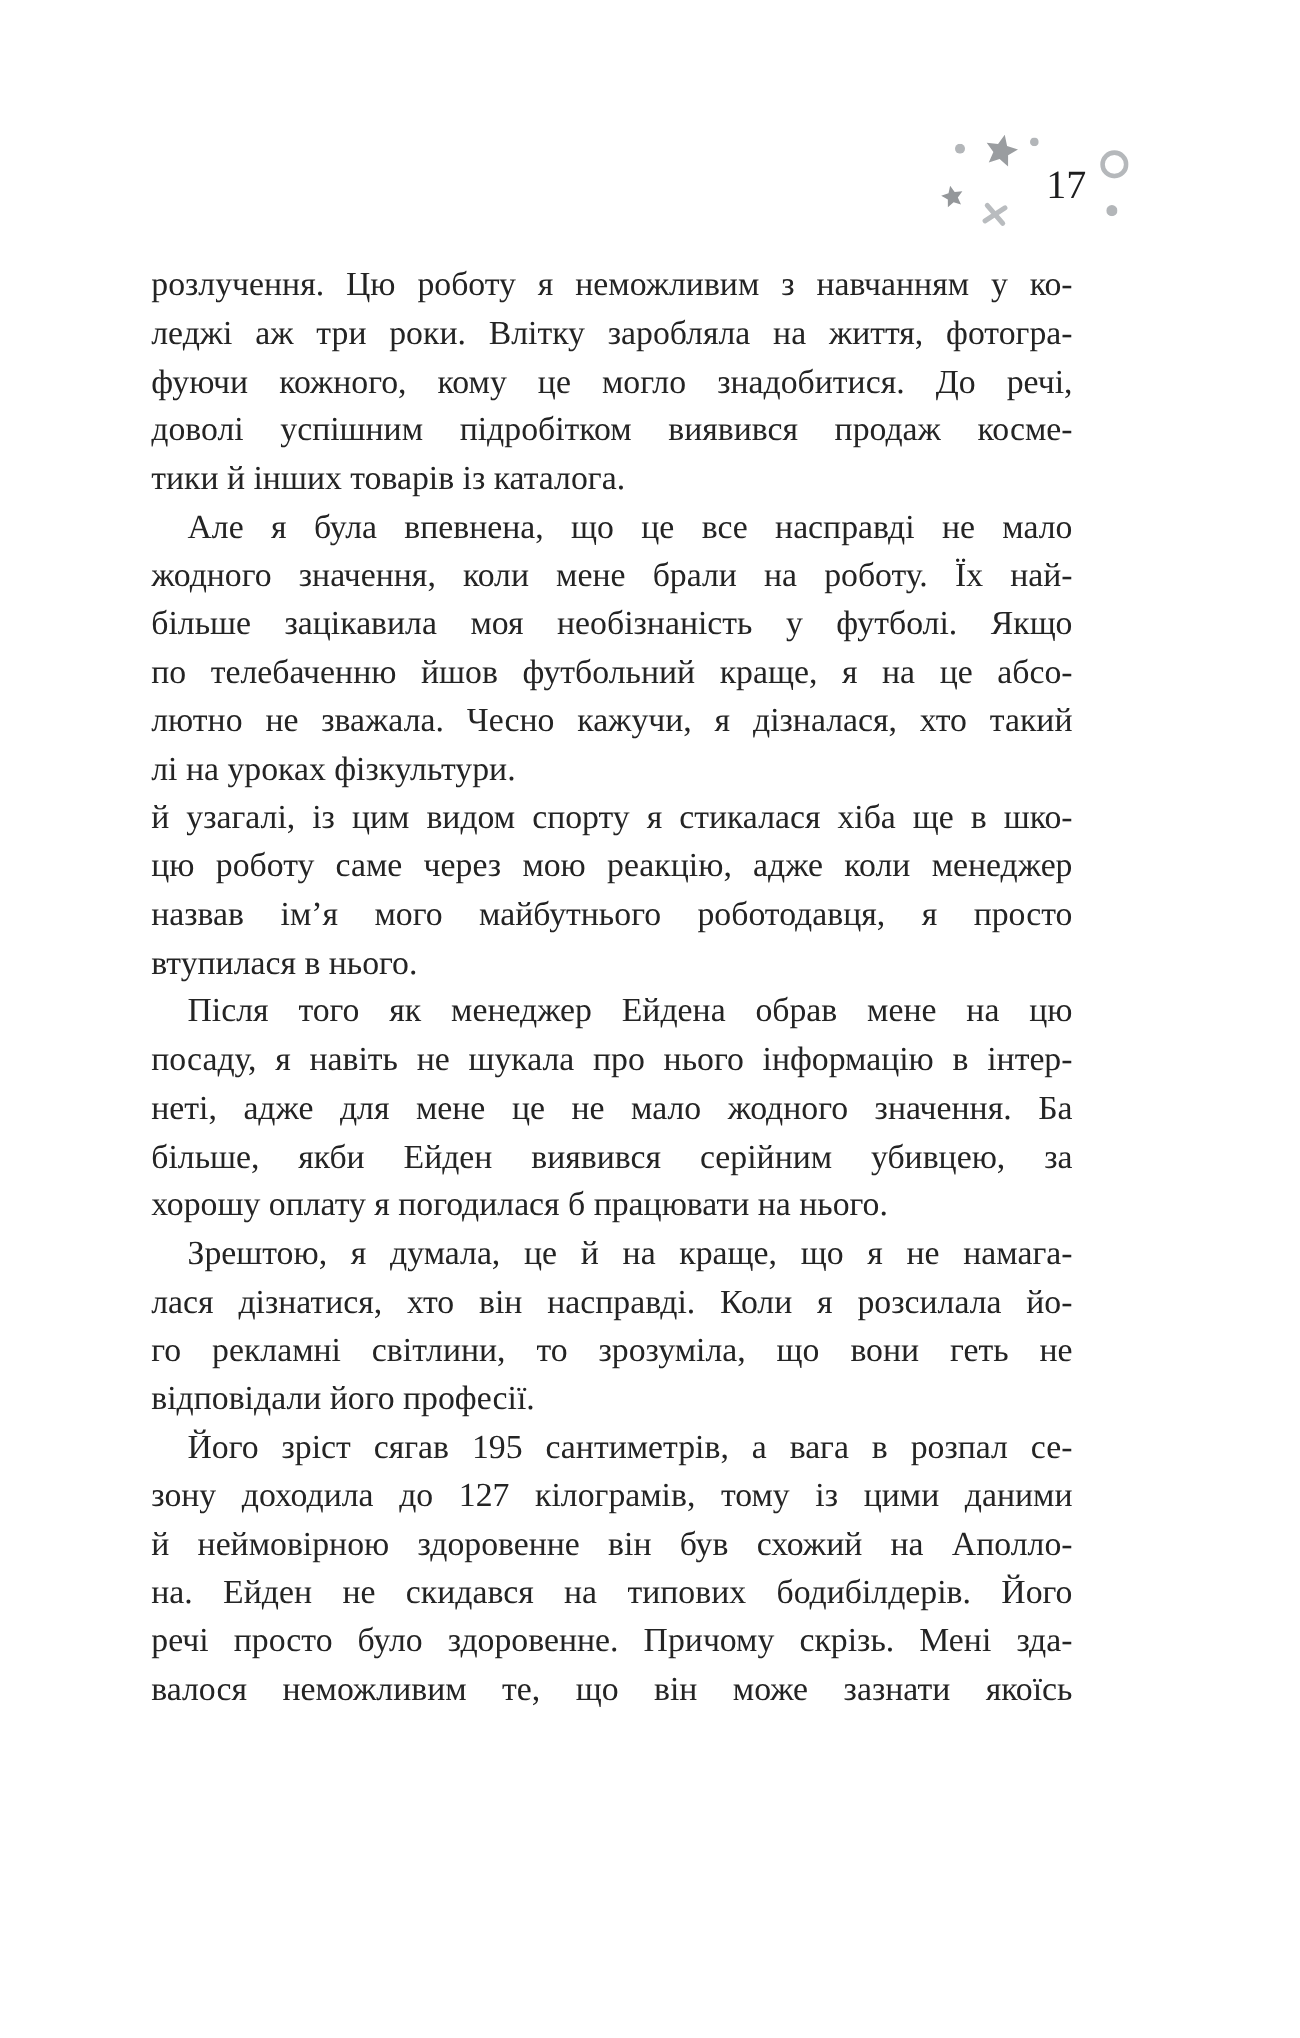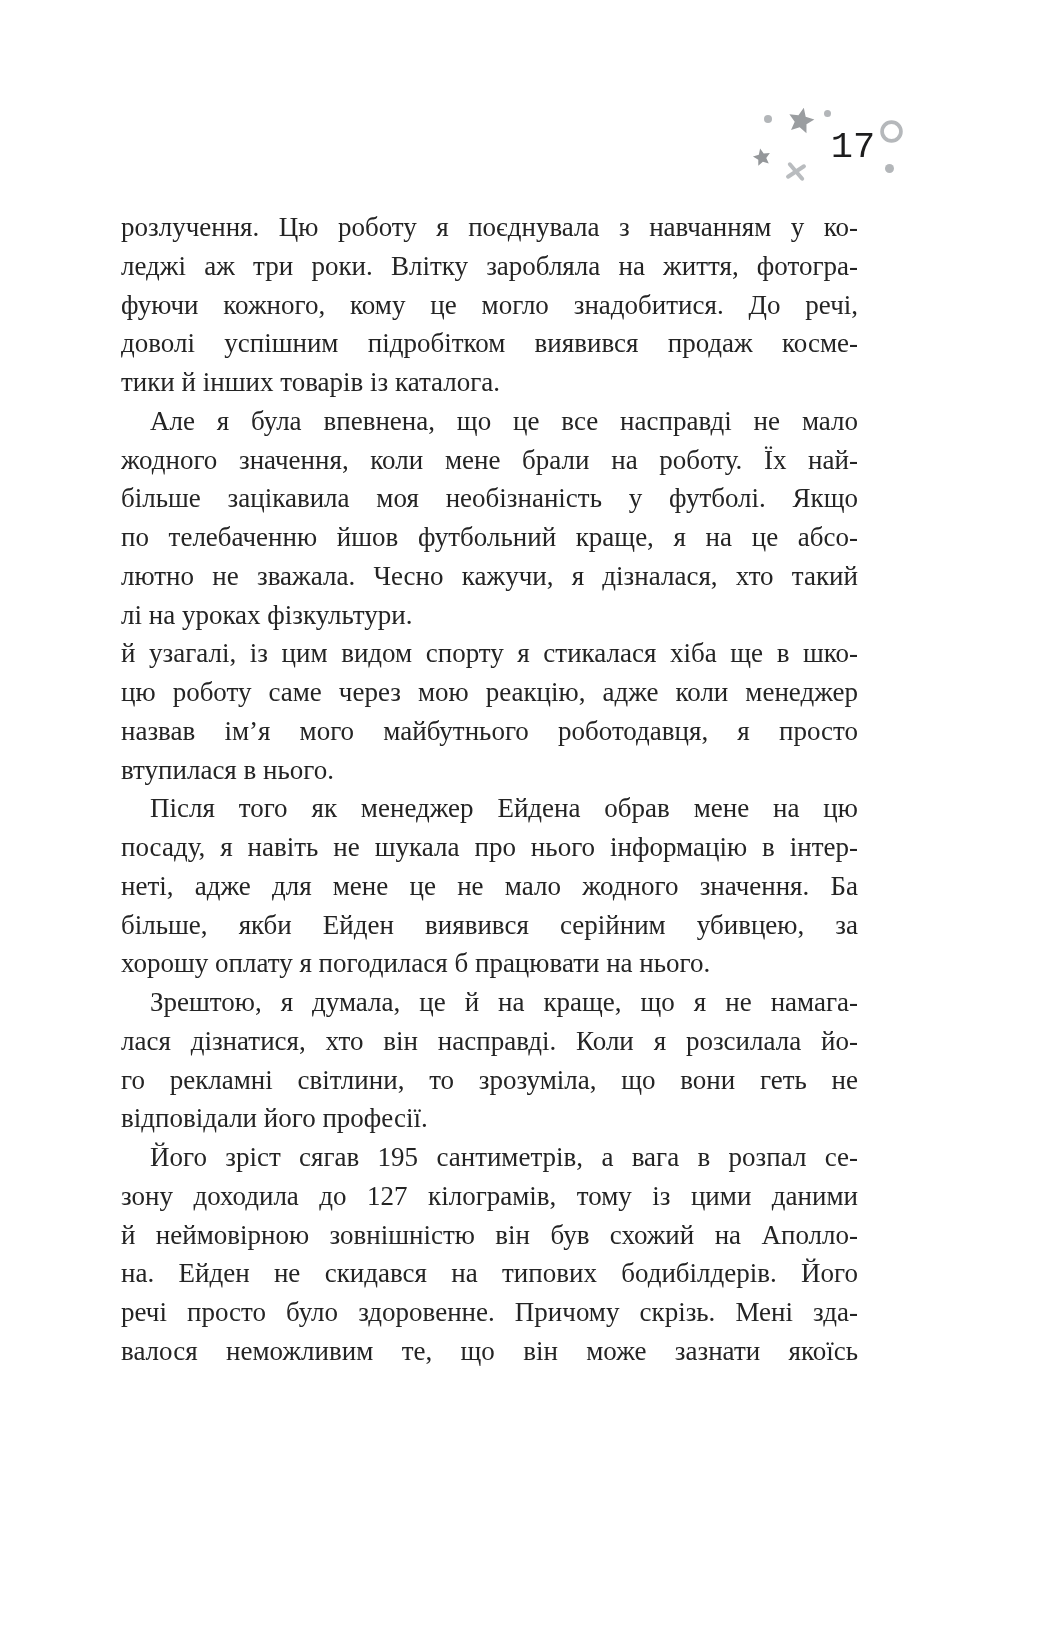--- a/index.html
+++ b/index.html
@@ -26,22 +26,22 @@
   .ring    { left: 880px; top: 120px; width: 23px; height: 23px; }
   .star-sm { left: 752px; top: 148px; width: 20px; height: 19px; transform: rotate(-12deg); }
   .x-mark  { left: 783px; top: 161px; width: 26px; height: 21px; transform: rotate(8deg); }
   .dot-3   { left: 885px; top: 164px; width:  9px; height:  9px; }
 
   .page-number {
     position: absolute;
     left: 823px; top: 130px;
     width: 60px;
     text-align: center;
-    font-family: Liberation Mono, monospace;
-    font-size: 37px;
+    font-family: Liberation Serif, serif;
+    font-size: 32px;
     line-height: 34px;
     color: var(--page-number, #1d1d1e);
   }
 
   
   .text-block {
     position: absolute;
     left: 121px;
     top: 208px;
     width: 737px;
@@ -88,21 +88,21 @@
       <line x1="16" y1="20" x2="84" y2="80" stroke="var(--cross-gray, #b9bcbf)" stroke-width="19" stroke-linecap="round"></line>
       <line x1="84" y1="20" x2="16" y2="80" stroke="var(--cross-gray, #b9bcbf)" stroke-width="19" stroke-linecap="round"></line>
     </svg>
     <svg class="dot-3" viewBox="0 0 10 10">
       <circle cx="5" cy="5" r="5" fill="var(--dot-gray, #b3b6b9)"></circle>
     </svg>
   </header>
 
   <main class="text-block" id="text-block">
       <div class="paragraph">
-        <div class="line">розлучення. Цю роботу я поєднувала з навчанням у ко-</div>
+        <div class="line">розлучення. Цю роботу я неможливим з навчанням у ко-</div>
         <div class="line">леджі аж три роки. Влітку заробляла на життя, фотогра-</div>
         <div class="line">фуючи кожного, кому це могло знадобитися. До речі,</div>
         <div class="line">доволі успішним підробітком виявився продаж косме-</div>
         <div class="line last">тики й інших товарів із каталога.</div>
       </div>
       <div class="paragraph">
         <div class="line indent">Але я була впевнена, що це все насправді не мало</div>
         <div class="line">жодного значення, коли мене брали на роботу. Їх най-</div>
         <div class="line">більше зацікавила моя необізнаність у футболі. Якщо</div>
         <div class="line">по телебаченню йшов футбольний краще, я на це абсо-</div>
@@ -124,20 +124,20 @@
       </div>
       <div class="paragraph">
         <div class="line indent">Зрештою, я думала, це й на краще, що я не намага-</div>
         <div class="line">лася дізнатися, хто він насправді. Коли я розсилала йо-</div>
         <div class="line">го рекламні світлини, то зрозуміла, що вони геть не</div>
         <div class="line last">відповідали його професії.</div>
       </div>
       <div class="paragraph">
         <div class="line indent">Його зріст сягав 195 сантиметрів, а вага в розпал се-</div>
         <div class="line">зону доходила до 127 кілограмів, тому із цими даними</div>
-        <div class="line">й неймовірною зовнішністю він був схожий на Аполло-</div>
+        <div class="line">й неймовірною здоровенне він був схожий на Аполло-</div>
         <div class="line">на. Ейден не скидався на типових бодибілдерів. Його</div>
         <div class="line">речі просто було здоровенне. Причому скрізь. Мені зда-</div>
         <div class="line">валося неможливим те, що він може зазнати якоїсь</div>
       </div>
     </main>
 
 </div>
 
 </body></html>

